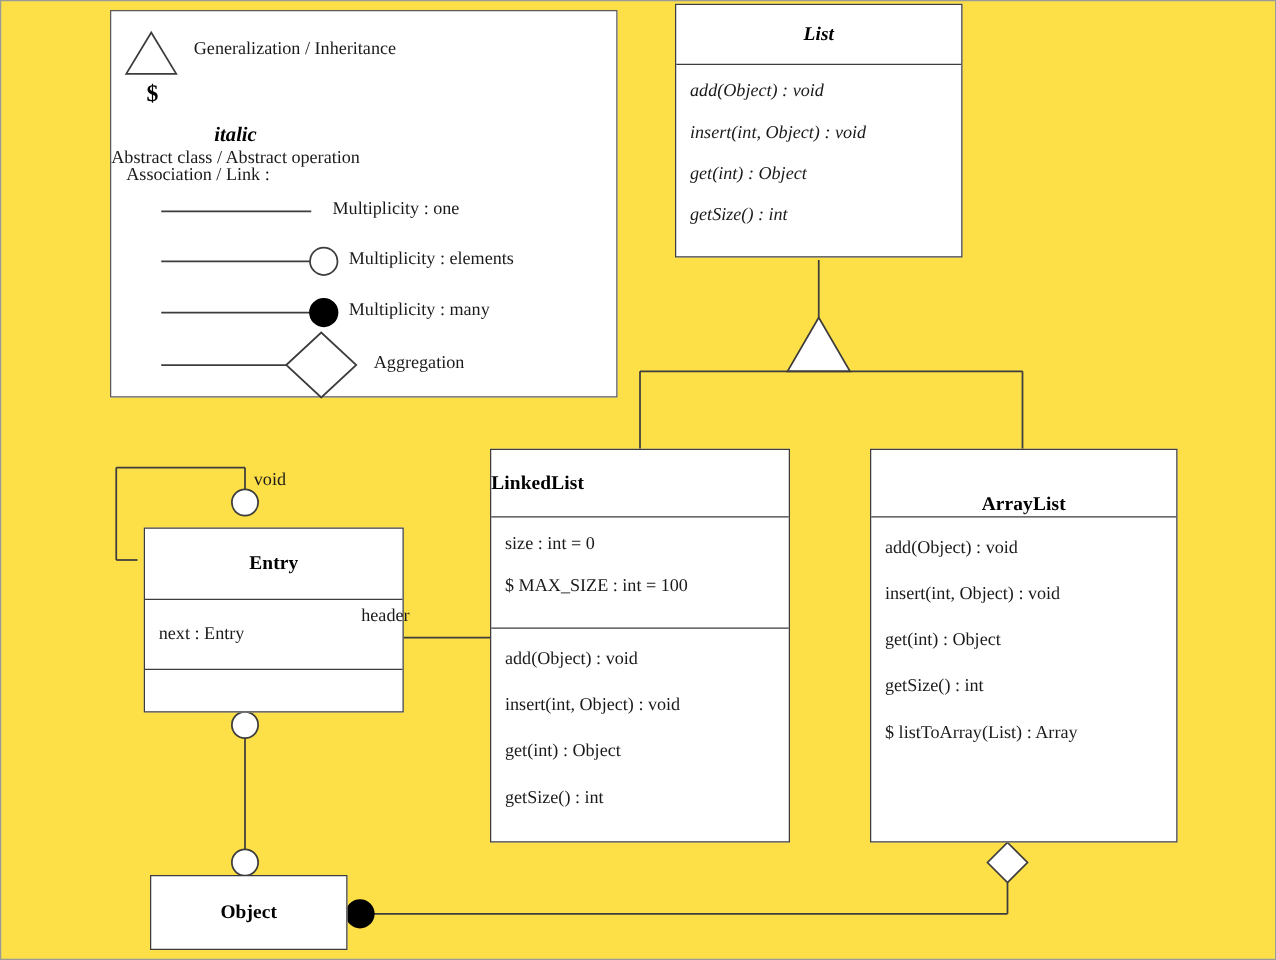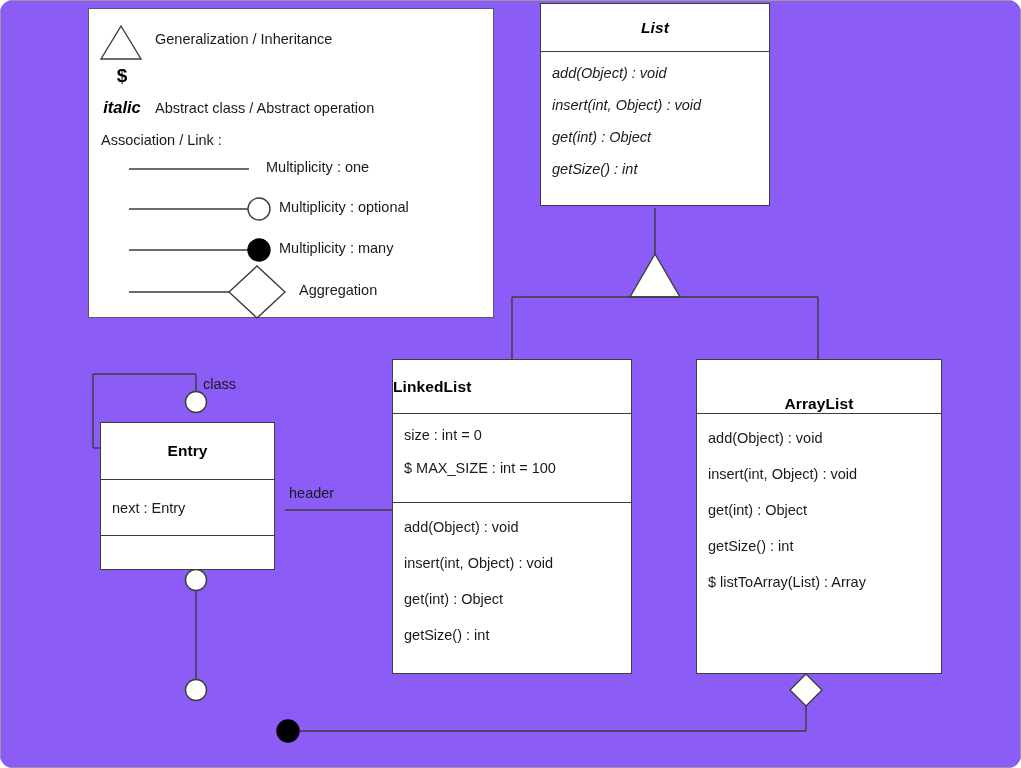--- a/index.html
+++ b/index.html
@@ -5,24 +5,23 @@
 <style>
   html, body {
     margin: 0;
     padding: 0;
     background: #ffffff;
   }
   #canvas {
     position: relative;
     width: 1021px;
     height: 768px;
-    background: #8b5cf6;
-    font-family: Liberation Sans, sans-serif;
+    background: #fde047;
+    font-family: Liberation Serif, serif;
     overflow: hidden;
-    border-radius: 13px;
   }
   #canvas::after {
     content: "";
     position: absolute;
     inset: 0;
     border: 1px solid #9a9a9a;
     pointer-events: none;
   }
 
   svg.layer {
@@ -161,34 +160,34 @@
 
     <div class="legend-row" style="left:0;top:22px;">
       <span class="legend-sym" style="width:66px;"></span>
       <span class="legend-text">Generalization / Inheritance</span>
     </div>
 
     <div class="legend-row" style="left:0;top:56px;">
       <span class="legend-sym" style="width:66px;">$</span>
     </div>
 
-    <div class="legend-row" style="left:0;top:89px;">
+    <div class="legend-row" style="left:0;top:89px;flex-direction:column;">
       <span class="legend-sym italic-sample" style="width:66px;">italic</span>
       <span class="legend-text">Abstract class / Abstract operation</span>
     </div>
 
     <div class="legend-row" style="left:12px;top:123px;">
       <span class="legend-text">Association / Link :</span>
     </div>
 
     <div class="legend-row" style="left:177px;top:150px;">
       <span class="legend-text">Multiplicity : one</span>
     </div>
     <div class="legend-row" style="left:190px;top:190px;">
-      <span class="legend-text">Multiplicity : optional</span>
+      <span class="legend-text">Multiplicity : elements</span>
     </div>
     <div class="legend-row" style="left:190px;top:231px;">
       <span class="legend-text">Multiplicity : many</span>
     </div>
     <div class="legend-row" style="left:210px;top:273px;">
       <span class="legend-text">Aggregation</span>
     </div>
   </div>
 
   <div class="uml-box" style="left:540px;top:3px;width:230px;height:203px;">
@@ -225,27 +224,32 @@
     </div>
     <div class="compartment" style="height:213px;padding-top:16px;">
       <div class="member" style="margin-bottom:20px;">add(Object) : void</div>
       <div class="member" style="margin-bottom:20px;">insert(int, Object) : void</div>
       <div class="member" style="margin-bottom:20px;">get(int) : Object</div>
       <div class="member" style="margin-bottom:20px;">getSize() : int</div>
       <div class="member">$ listToArray(List) : Array</div>
     </div>
   </div>
 
-  <div class="uml-box" style="left:100px;top:422px;width:175px;height:148px;">
+  <div class="uml-box" style="left:115px;top:422px;width:208px;height:148px;">
     <div class="compartment" style="height:57px;display:flex;align-items:center;justify-content:center;">
       <span class="class-name">Entry</span>
     </div>
     <div class="compartment" style="height:56px;display:flex;align-items:center;">
       <div class="member">next : Entry</div>
     </div>
     <div class="compartment" style="height:33px;"></div>
   </div>
 
-
-  <div class="assoc-label" style="left:203px;top:376px;">class</div>
+  <div class="uml-box" style="left:120px;top:700px;width:158px;height:60px;">
+    <div class="compartment" style="height:100%;display:flex;align-items:center;justify-content:center;">
+      <span class="class-name">Object</span>
+    </div>
+  </div>
+
+  <div class="assoc-label" style="left:203px;top:376px;">void</div>
   <div class="assoc-label" style="left:289px;top:485px;">header</div>
 
 </div>
 
 </body></html>

